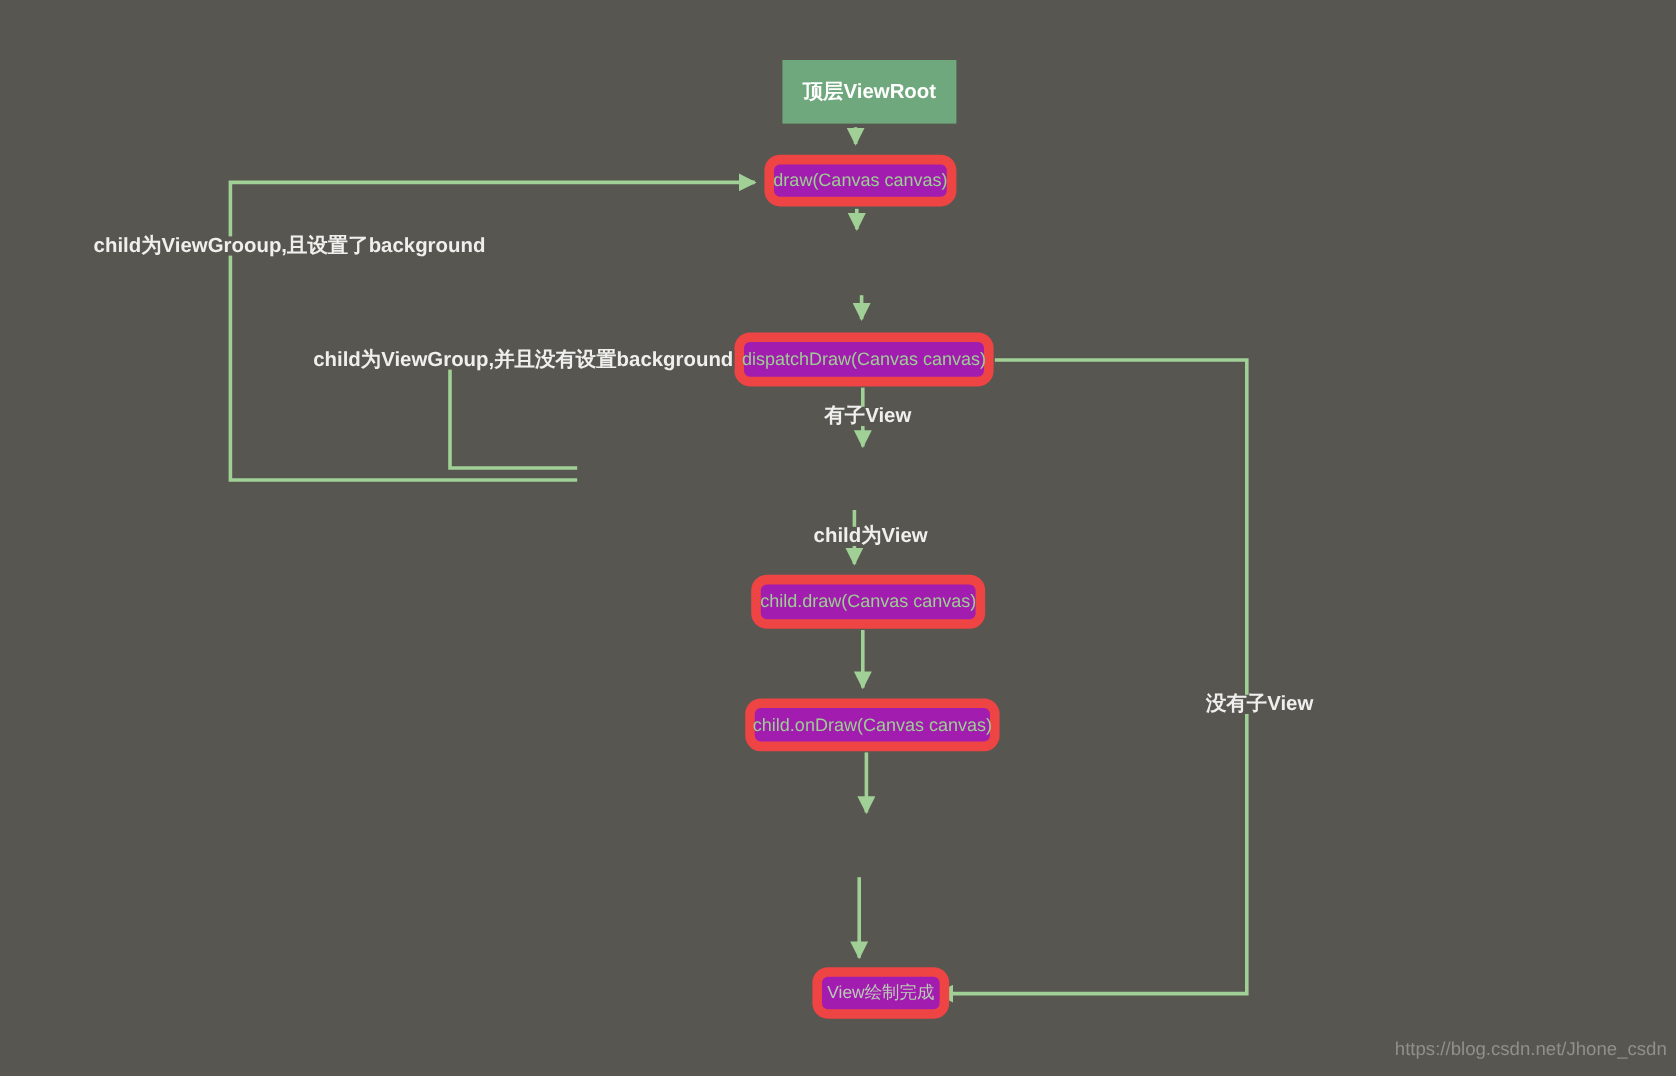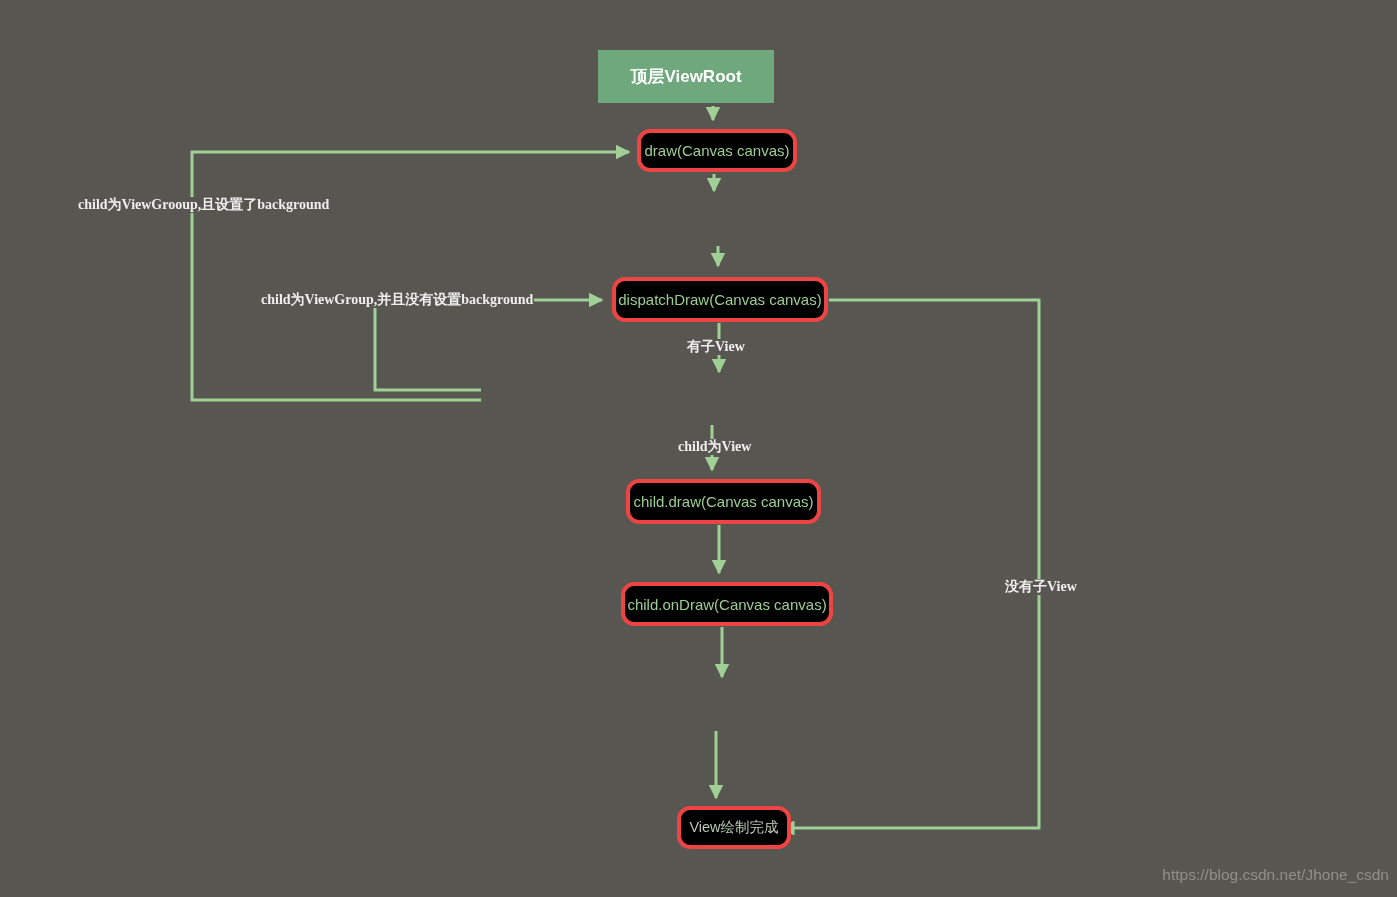--- a/index.html
+++ b/index.html
@@ -22,49 +22,48 @@
     width: 1397px;
     height: 897px;
     pointer-events: none;
   }
   .node {
     position: absolute;
     display: flex;
     align-items: center;
     justify-content: center;
     box-sizing: border-box;
-    border: 4px solid #ef4444;
+    border: 8px solid #ef4444;
     border-radius: 13px;
     color: #9ccd92;
     font-size: 15px;
     white-space: nowrap;
-    background: #000000;
+    background: #a21caf;
   }
   .node.solid {
     background: #6fa87c;
     border: none;
     border-radius: 0;
     color: #ffffff;
     font-weight: 700;
     font-size: 17px;
   }
   .node.done {
     color: #bac9b6;
     font-size: 14.5px;
   }
   .edge-label {
     position: absolute;
     color: #efefed;
-    font-size: 14px;
+    font-size: 17px;
     font-weight: 700;
     white-space: nowrap;
     background: #575650;
     line-height: 16px;
     padding: 0 1px;
-    font-family: Liberation Serif, serif;
   }
   .watermark {
     position: absolute;
     right: 8px;
     top: 866px;
     color: #90908a;
     font-size: 15.5px;
     white-space: nowrap;
   }
 </style>
@@ -91,21 +90,21 @@
       <path d="M716,731 L716,798" marker-end="url(#arrow)"></path>
 
       <path d="M481,400 L192,400 L192,152 L629,152" marker-end="url(#arrow)"></path>
 
       <path d="M481,390 L375,390 L375,300 L602,300" marker-end="url(#arrow)"></path>
 
       <path d="M829,300 L1039,300 L1039,828 L781,828" marker-end="url(#arrow)"></path>
     </g>
   </svg>
 
-  <div class="node solid" style="left:598px; top:50px; width:176px; height:53px;">顶层ViewRoot</div>
+  <div class="node solid" style="left:652px; top:50px; width:145px; height:53px;">顶层ViewRoot</div>
 
   <div class="node" style="left:637px; top:129px; width:160px; height:43px;">draw(Canvas canvas)</div>
 
 
   <div class="node" style="left:612px; top:277px; width:216px; height:45px;">dispatchDraw(Canvas canvas)</div>
 
 
   <div class="node" style="left:626px; top:479px; width:195px; height:45px;">child.draw(Canvas canvas)</div>
 
   <div class="node" style="left:621px; top:582px; width:212px; height:44px;">child.onDraw(Canvas canvas)</div>

